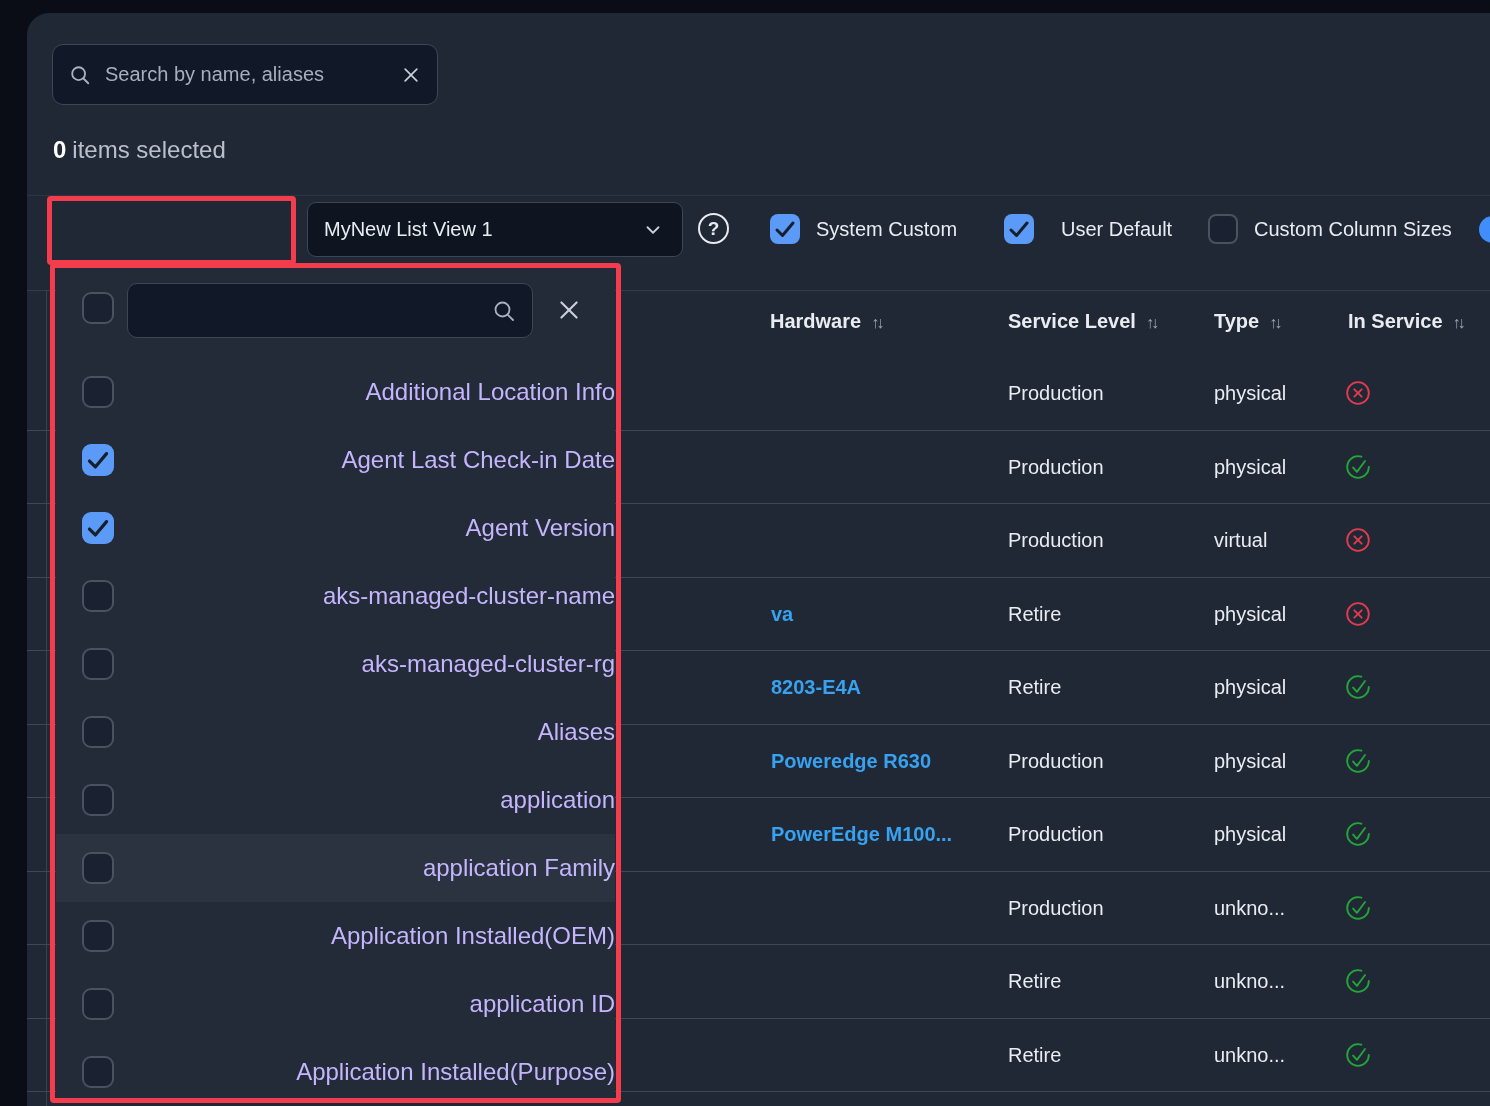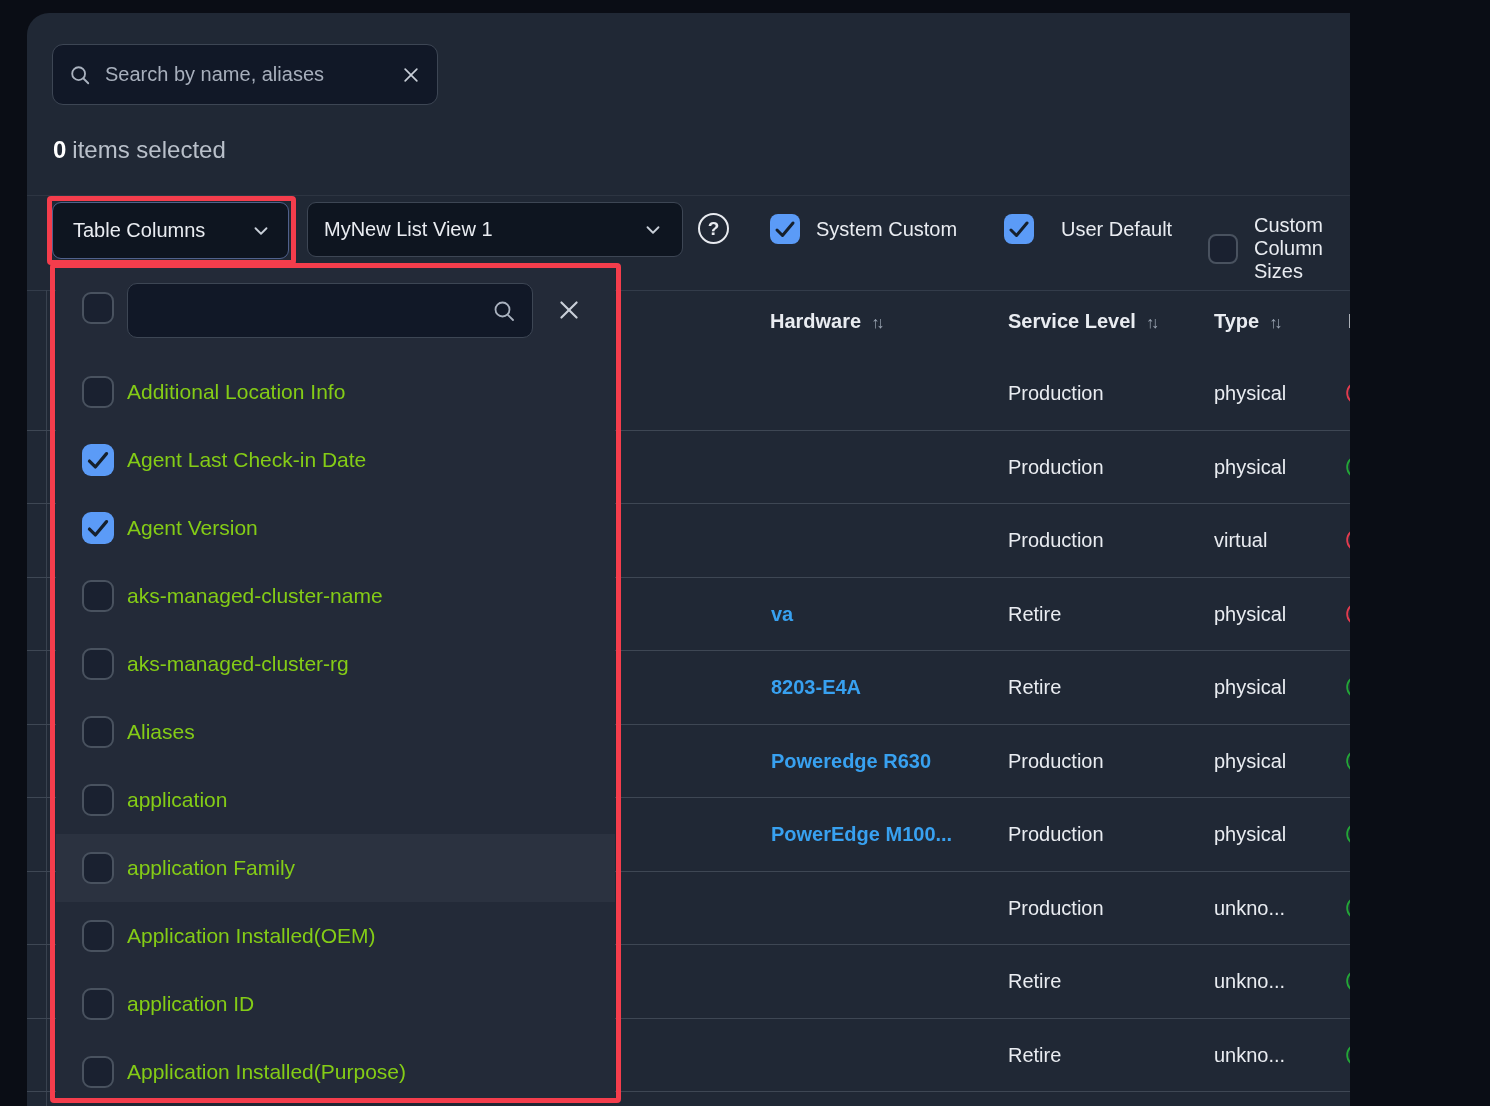--- a/index.html
+++ b/index.html
@@ -1,17 +1,17 @@
 <!DOCTYPE html>
 <html><head>
 <meta charset="utf-8">
 <style>
   html,body{margin:0;padding:0;background:#0a0d15;}
   *{box-sizing:border-box;font-family:"Liberation Sans", sans-serif;}
-  .screen{position:relative;width:1350px;height:1106px;background:#0a0d15;overflow:hidden;}
+  .screen{position:relative;width:1490px;height:1106px;background:#0a0d15;overflow:hidden;}
   .card{position:absolute;left:27px;top:13px;width:1463px;height:1093px;background:#202835;border-top-left-radius:22px;}
 
   
   .top-search{position:absolute;left:52px;top:44px;width:386px;height:61px;background:#111827;
     border:1px solid #3d4654;border-radius:11px;display:flex;align-items:center;padding:0 16px;}
   .top-search input{flex:1;background:transparent;border:none;outline:none;color:#e9ecf1;
     font-size:20px;margin:0 12px;min-width:0;}
   .top-search input::placeholder{color:#a7afbc;opacity:1;}
   .icon-svg{display:block;}
 
@@ -63,21 +63,21 @@
   
   .panel{position:absolute;left:56px;top:268px;width:559px;height:830px;background:#232a38;}
   .panel-head{position:absolute;left:0;top:0;width:100%;height:90px;}
   .panel-cb{position:absolute;left:26px;top:24px;}
   .panel-search{position:absolute;left:71px;top:15px;width:406px;height:55px;background:#111827;
     border:1px solid #3d4654;border-radius:10px;display:flex;align-items:center;padding:0 16px;}
   .panel-search input{flex:1;background:transparent;border:none;outline:none;color:#e9ecf1;font-size:20px;min-width:0;}
   .panel-close{position:absolute;left:500px;top:29px;width:26px;height:26px;cursor:pointer;}
   .plist{position:absolute;left:0;top:90px;width:100%;}
   .pitem{display:flex;align-items:center;height:68px;padding-left:26px;gap:13px;
-    color:#84cc16;font-size:21px;cursor:pointer;white-space:nowrap;}
+    color:#c4b5fd;font-size:24px;cursor:pointer;white-space:nowrap;justify-content:space-between;}
   .pitem.highlighted{background:#2b3240;}
 
   
   .anno{position:absolute;border:5px solid #f43d4c;border-radius:4px;pointer-events:none;}
   .anno-btn{left:47px;top:196px;width:249px;height:69px;}
   .anno-panel{left:50px;top:263px;width:571px;height:840px;}
 </style>
 </head>
 <body>
 
@@ -95,26 +95,20 @@
         <line x1="19" y1="5" x2="5" y2="19"></line>
       </svg>
   </div>
 
   <div class="selected-line">
     <b>0</b><span>items selected</span>
   </div>
 
   <div class="hline-top"></div>
 
-  <div class="btn btn-table-columns">
-    <span>Table Columns</span>
-    <svg class="icon-svg" width="22" height="22" viewBox="0 0 24 24" fill="none" stroke="#c8cfd8" stroke-width="2" stroke-linecap="round" stroke-linejoin="round">
-        <polyline points="6,9 12,15 18,9"></polyline>
-      </svg>
-  </div>
 
   <div class="btn btn-list-view">
     <span>MyNew List View 1</span>
     <svg class="icon-svg" width="22" height="22" viewBox="0 0 24 24" fill="none" stroke="#c8cfd8" stroke-width="2" stroke-linecap="round" stroke-linejoin="round">
         <polyline points="6,9 12,15 18,9"></polyline>
       </svg>
   </div>
 
   <div class="help-icon">
       <span>?</span>

